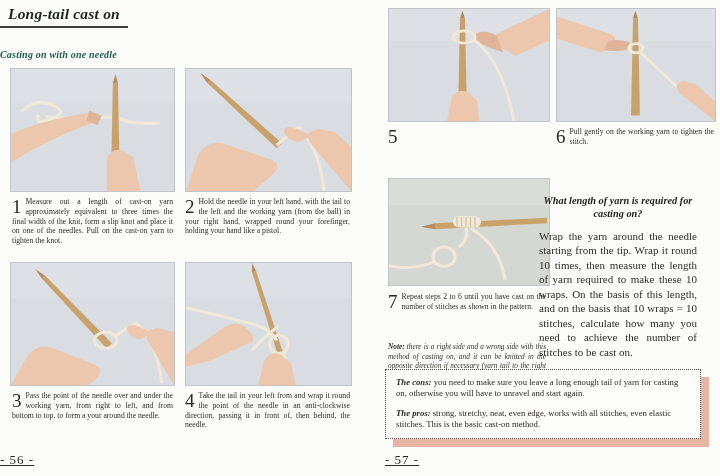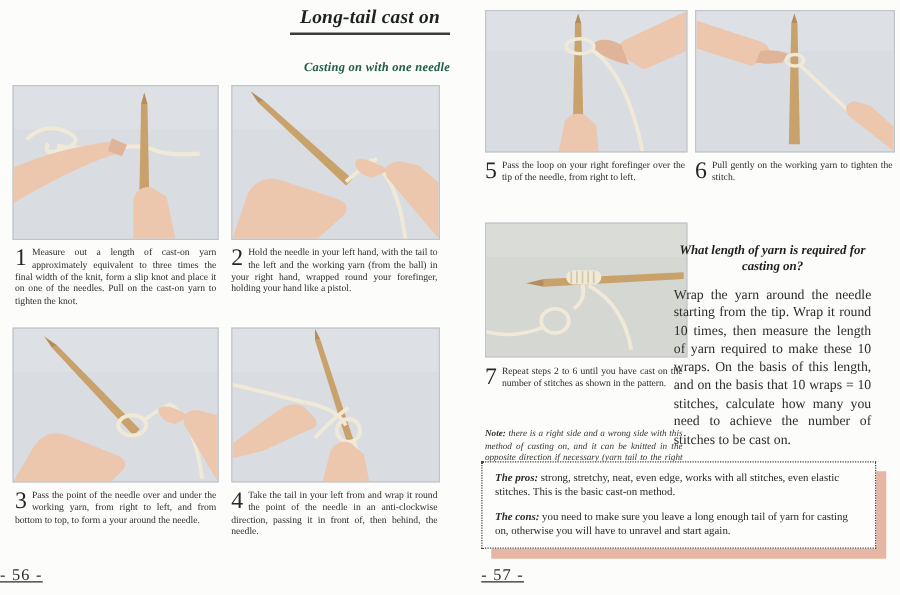--- a/index.html
+++ b/index.html
@@ -8,21 +8,21 @@
     background:#fcfcfa;
     font-family:"Liberation Serif", serif;
     color:#2e2c2a;
     -webkit-font-smoothing:antialiased;
   }
   .page{position:absolute;top:0;height:476px;}
   #left-page{left:0;width:360px;}
   #right-page{left:385px;width:335px;}
 
   
-  .lp-header{position:absolute;left:0;top:5px;width:360px;text-align:right;}
+  .lp-header{position:absolute;left:0;top:5px;width:360px;text-align:left;}
   .book-title{
     display:inline-block;
     font-size:15.5px;font-weight:bold;font-style:italic;color:#1c231e;
     border-bottom:2px solid #3c3c38;padding:0 8px 3px 8px;letter-spacing:.2px;
   }
   .book-subtitle{
     margin-top:21px;
     font-size:10px;font-weight:bold;font-style:italic;color:#1e5c4a;letter-spacing:.2px;
   }
 
@@ -183,21 +183,21 @@
       <polygon points="77,10 82,10 79.5,2" fill="#b58d5c"></polygon>
       <path d="M0,8 L52,26 q11,5 5,13 l-12,8 L0,32 Z" fill="#ecc7ae"></path>
       <path d="M48,44 q12,2 22,0 l4,-8 q-12,-4 -22,-2 Z" fill="#e0b498"></path>
       <ellipse cx="80" cy="42" rx="7" ry="5" stroke="#f1e9d7" stroke-width="3" fill="none"></ellipse>
       <path d="M84,46 L134,96" stroke="#f1e9d7" stroke-width="3" fill="none"></path>
       <path d="M160,120 L124,90 q-7,-9 4,-13 l13,4 19,18 Z" fill="#ecc7ae"></path>
     </svg>
   </div>
 
   <div class="caption" style="left:3px;top:127px;width:160px;">
-    <span class="step-num">5</span><span>Pass the loop on your right forefinger over the tip of the needle, from right to left.</span>
+    <span class="step-num">5</span>
   </div>
 
   <div class="caption" style="left:171px;top:127px;width:158px;">
     <span class="step-num">6</span><span>Pull gently on the working yarn to tighten the stitch.</span>
   </div>
 
   <div class="photo" style="left:3px;top:178px;width:162px;height:108px;">
     <svg viewBox="0 0 160 120" preserveAspectRatio="none">
       <rect width="160" height="120" fill="#d4d7d2"></rect>
       <rect width="160" height="30" fill="#dbded9" opacity="0.7"></rect>
@@ -221,23 +221,23 @@
     <span>there is a right side and a wrong side with this method of casting on, and it can be knitted in the opposite direction if necessary (yarn tail to the right and ball to the left).</span>
   </div>
 
   <div style="position:absolute;left:154px;top:170px;width:158px;margin-top:24px;">
     <div class="sidebar-heading">What length of yarn is required for casting on?</div>
     <div class="sidebar-body">Wrap the yarn around the needle starting from the tip. Wrap it round 10 times, then measure the length of yarn required to make these 10 wraps. On the basis of this length, and on the basis that 10 wraps = 10 stitches, calculate how many you need to achieve the number of stitches to be cast on.</div>
   </div>
 
   <div class="pros-cons-box">
     <div class="pc-para">
+      <span class="pc-label">The cons:</span>
+      <span>you need to make sure you leave a long enough tail of yarn for casting on, otherwise you will have to unravel and start again.</span>
+    </div>
+    <div class="pc-para">
       <span class="pc-label">The pros:</span>
       <span>strong, stretchy, neat, even edge, works with all stitches, even elastic stitches. This is the basic cast-on method.</span>
     </div>
-    <div class="pc-para">
-      <span class="pc-label">The cons:</span>
-      <span>you need to make sure you leave a long enough tail of yarn for casting on, otherwise you will have to unravel and start again.</span>
-    </div>
   </div>
 
   <div class="page-number">- 57 -</div>
 </div>
 
 </body></html>

